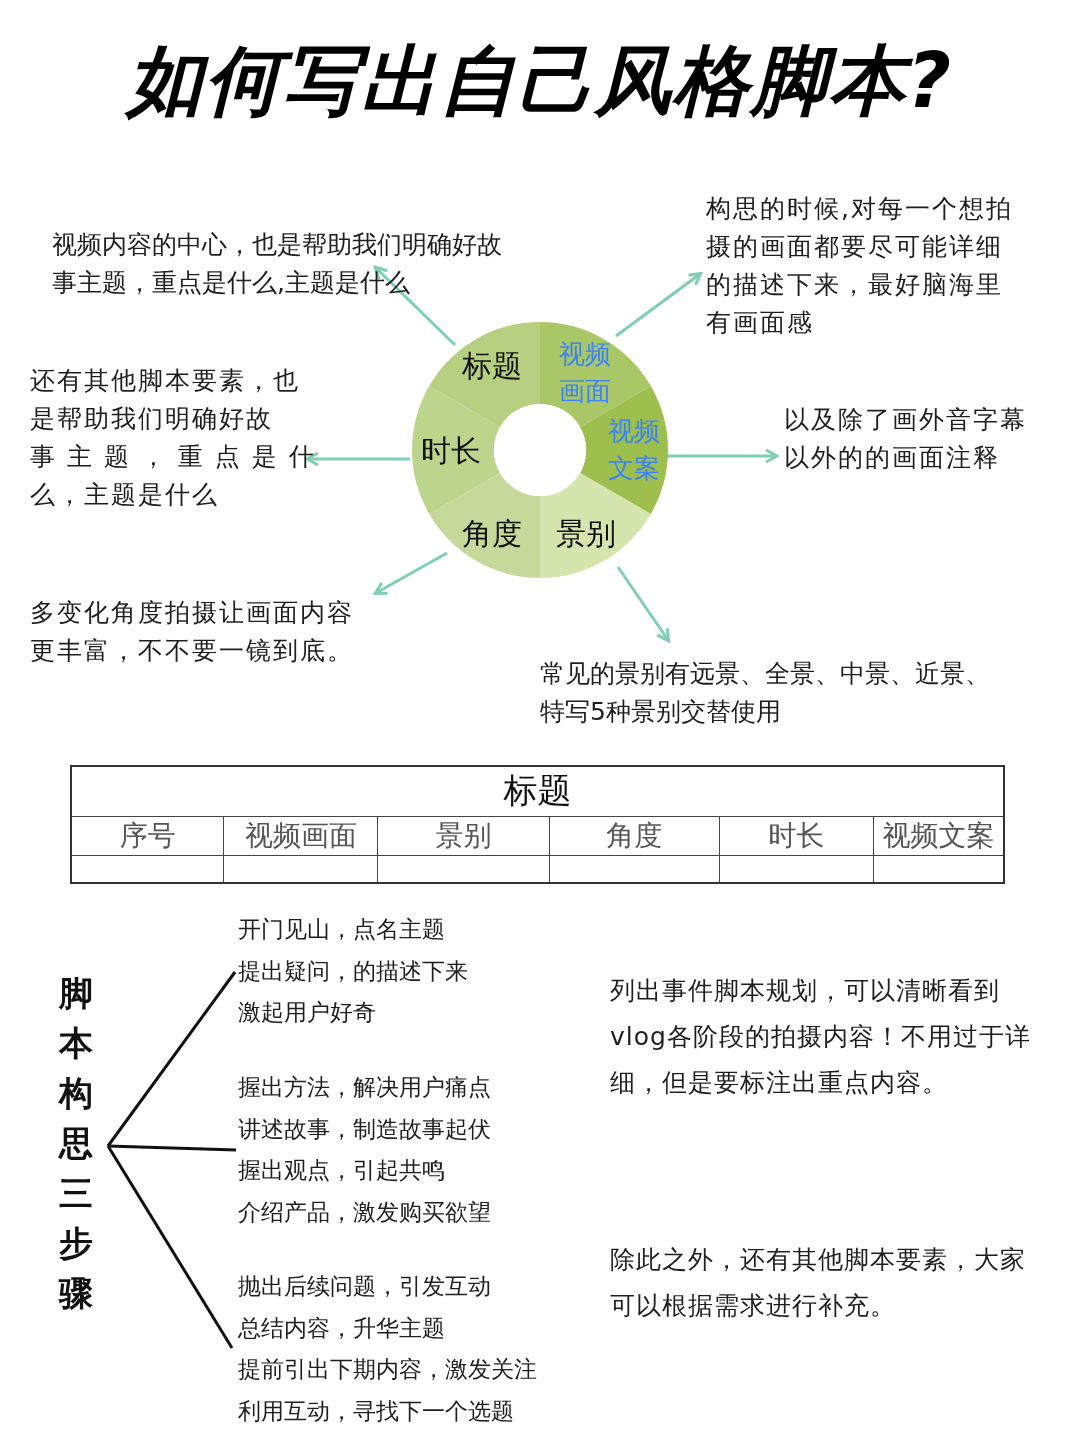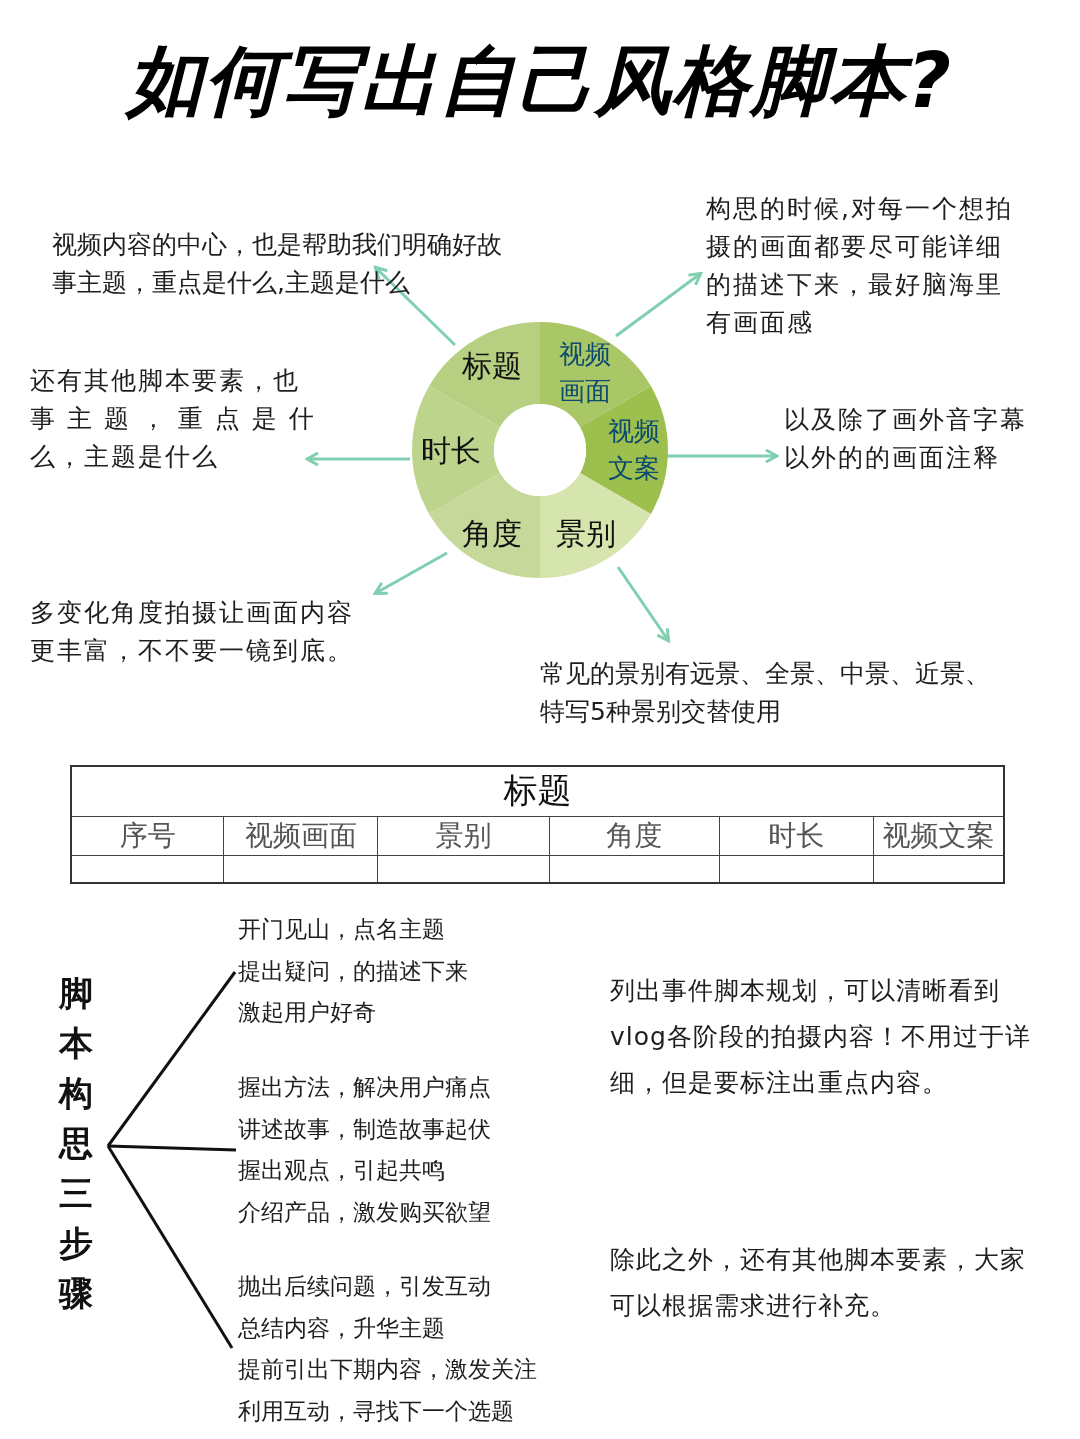--- a/index.html
+++ b/index.html
@@ -9,21 +9,21 @@
     .title {
       left: 0; top: 36px; width: 1080px; text-align: center;
       font-size: 76px; font-weight: bold; letter-spacing: 2px; color: #000;
       line-height: 90px;
       font-style: italic;
     }
     .note { font-size: 25px; line-height: 38px; color: #1e1e1e; }
     .note-wide { letter-spacing: 2px; }
     svg.overlay { position: absolute; left: 0; top: 0; }
     .seg-label { font-size: 30px; color: #111; line-height: 38px; text-align: center; }
-    .seg-label-sm { font-size: 26px; color: #0c4a6e; line-height: 37px; text-align: center; }
+    .seg-label-sm { font-size: 26px; color: #3b82f6; line-height: 37px; text-align: center; }
 
     
     .script-table {
       left: 70px; top: 765px; width: 935px; height: 112px;
       border: 2px solid #333; border-collapse: collapse;
       font-family: "DejaVu Serif", "Liberation Serif", serif;
     }
     .script-table td, .script-table th { border: 1px solid #444; font-weight: normal; }
     .tbl-title { height: 50px; font-size: 34px; color: #111; text-align: center; }
     .tbl-head th { height: 34px; font-size: 28px; color: #555; text-align: center; }
@@ -102,20 +102,21 @@
 
 <div class="abs note note-wide" style="left:706px; top:190px;">
   <div>构思的时候,对每一个想拍</div>
   <div>摄的画面都要尽可能详细</div>
   <div>的描述下来，最好脑海里</div>
   <div>有画面感</div>
 </div>
 
 <div class="abs note note-wide" style="left:30px; top:362px;">
   <div>还有其他脚本要素，也</div>
+  <div>是帮助我们明确好故</div>
   <div>事 主 题 ， 重 点 是 什</div>
   <div>么，主题是什么</div>
 </div>
 
 <div class="abs note note-wide" style="left:784px; top:401px;">
   <div>以及除了画外音字幕</div>
   <div>以外的的画面注释</div>
 </div>
 
 <div class="abs note note-wide" style="left:30px; top:594px;">

